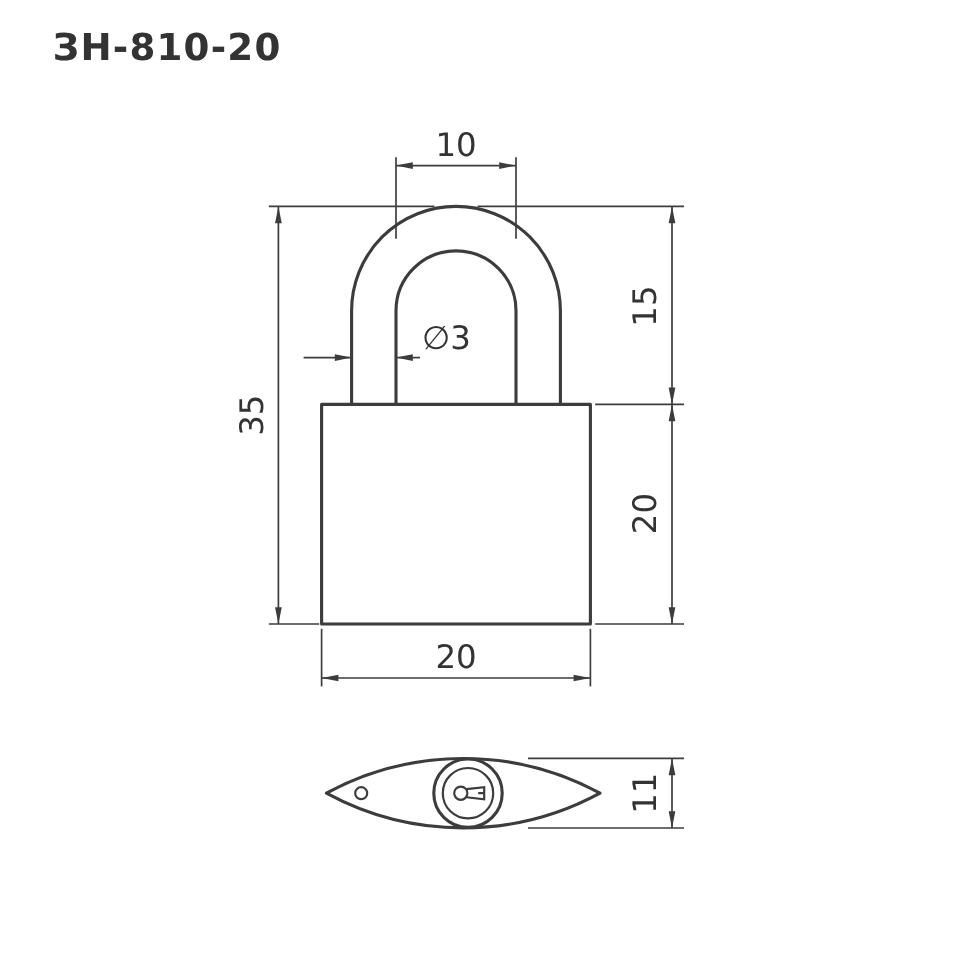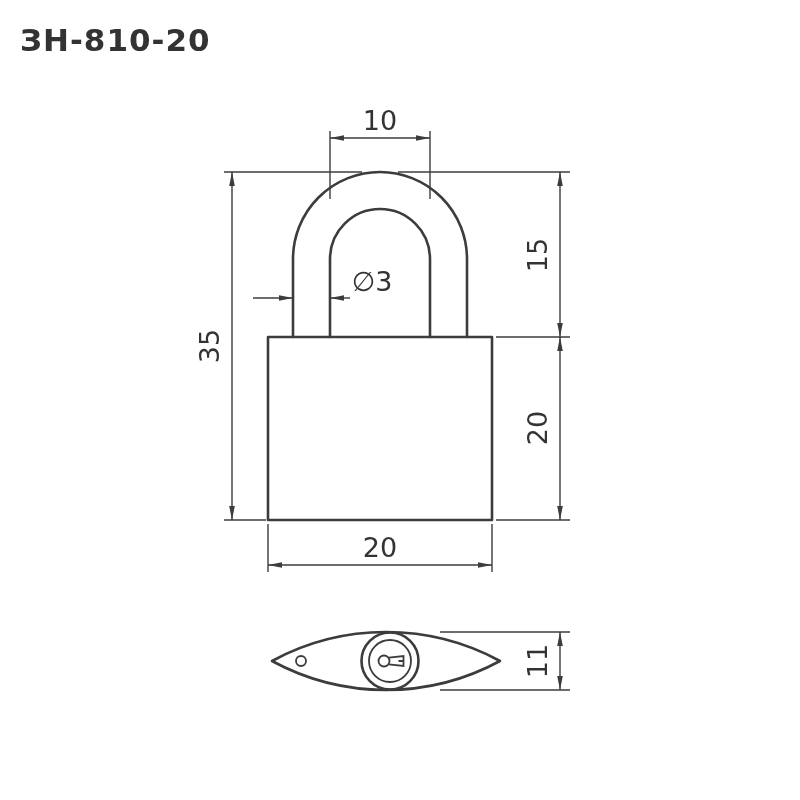--- a/index.html
+++ b/index.html
@@ -1,18 +1,18 @@
 <!DOCTYPE html>
 <html><head>
 <meta charset="utf-8">
 <style>
   html,body{margin:0;padding:0;background:#fff;}
   .canvas{position:relative;width:800px;height:800px;background:#fff;overflow:hidden;
           font-family:"DejaVu Sans","Liberation Sans",sans-serif;}
-  .drawing-title{position:absolute;left:20px;top:22px;font-size:31px;font-weight:600;
+  .drawing-title{position:absolute;left:44px;top:22px;font-size:31px;font-weight:600;
           letter-spacing:1px;color:#333;}
   svg{position:absolute;left:0;top:0;}
   .outline{fill:none;stroke:#3c3c3c;stroke-width:2.6;stroke-linejoin:round;stroke-linecap:round;}
   .outline-thin{fill:none;stroke:#3c3c3c;stroke-width:1.8;}
   .dimline{fill:none;stroke:#3c3c3c;stroke-width:1.4;}
   .arrow{fill:#3c3c3c;stroke:none;}
   .dim-text{font-family:"DejaVu Sans","Liberation Sans",sans-serif;font-size:27px;fill:#333;text-anchor:middle;}
 </style>
 </head>
 <body>

